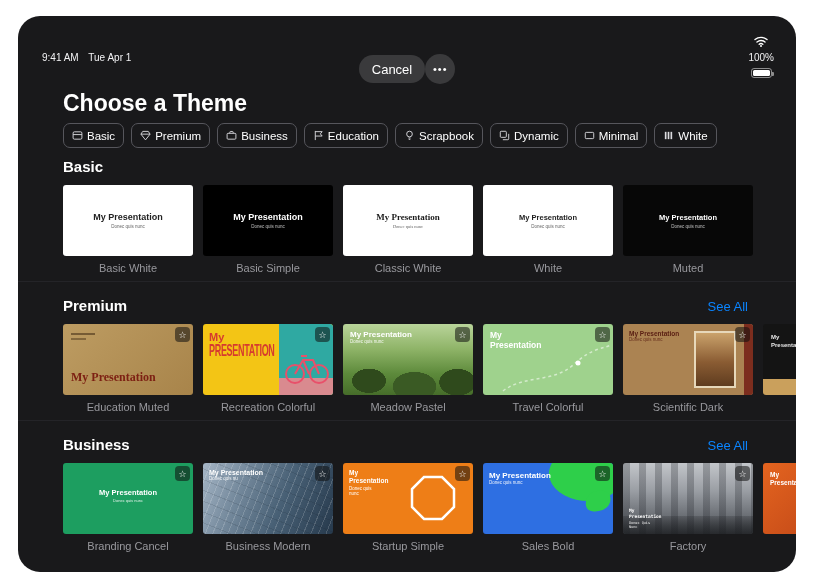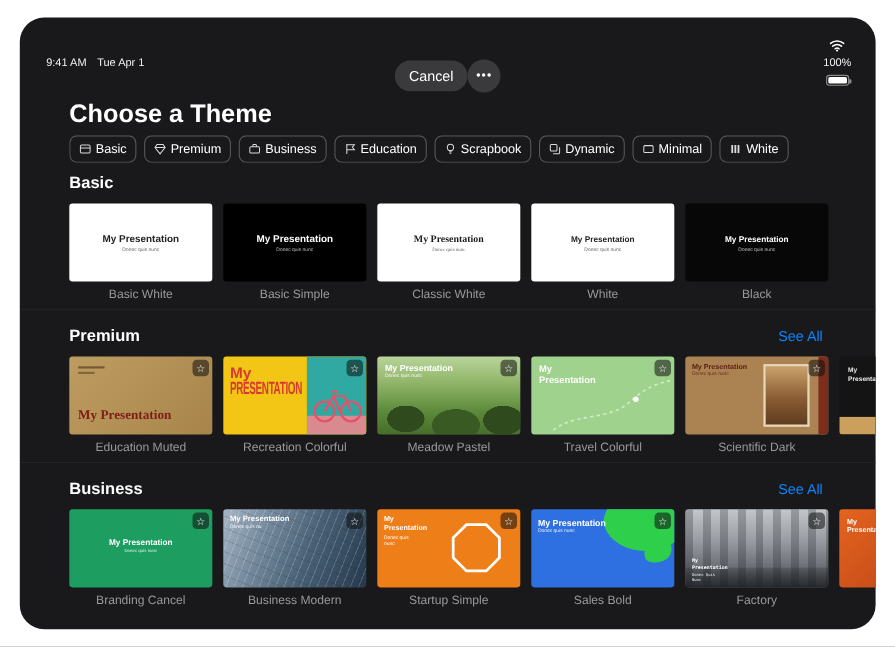--- a/index.html
+++ b/index.html
@@ -211,21 +211,21 @@
             </div>
             <div class="theme-label">White</div>
           </div>
           <div class="theme-item">
             <div class="theme-card" style="background: rgb(7, 7, 7);">
               <div class="tc-center" style="color:#ffffff">
                 <div style="font-weight:bold;font-size:7.5px">My Presentation</div>
                 <div class="tc-sub">Donec quis nunc</div>
               </div>
             </div>
-            <div class="theme-label">Black</div>
+            <div class="theme-label">Muted</div>
           </div>
         </div>
       </section>
       <section class="section divided">
         <div class="section-head">
           <h2 class="section-title">Premium</h2>
           <span class="see-all">See All</span>
         </div>
         <div class="cards">
           <div class="theme-item">
@@ -241,21 +241,21 @@
             <div class="theme-card" style="background: rgb(243, 197, 21);">
               <div style="position:absolute;right:0;top:0;width:54px;height:100%;background:#2fa9a2">
                 <svg width="54" height="71" viewBox="0 0 54 71" style="position:absolute;left:0;top:0">
                   <rect x="0" y="54" width="54" height="17" fill="#d98a8f"></rect>
                   <circle cx="16" cy="50" r="9" fill="none" stroke="#e8506a" stroke-width="2"></circle>
                   <circle cx="40" cy="50" r="9" fill="none" stroke="#e8506a" stroke-width="2"></circle>
                   <path d="M16 50 L24 36 L34 36 L40 50 M24 36 L30 50 M22 32 h6" fill="none" stroke="#e8506a" stroke-width="2"></path>
                 </svg>
               </div>
               <div style="position:absolute;left:6px;top:8px;color:#d63b2f;font-weight:bold;line-height:1">
-                <div style="font-size:14px">My</div>
+                <div style="font-size:11px">My</div>
                 <div style="font-size:9px;letter-spacing:-0.3px;transform:scale(1,1.8);transform-origin:top left">PRESENTATION</div>
               </div>
               <div class="star">☆</div>
             </div>
             <div class="theme-label">Recreation Colorful</div>
           </div>
           <div class="theme-item">
             <div class="theme-card" style="background: linear-gradient(rgb(185, 212, 154), rgb(143, 180, 104) 35%, rgb(93, 138, 59) 70%, rgb(70, 109, 42));">
               <div style="position:absolute;inset:0;background:radial-gradient(28px 20px at 20% 80%, #2f4a1c 60%, transparent 61%),radial-gradient(36px 24px at 55% 88%, #3a5a24 60%, transparent 61%),radial-gradient(30px 22px at 88% 82%, #2f4a1c 60%, transparent 61%)"></div>
               <div style="position:absolute;left:7px;top:6px;color:#ffffff">

